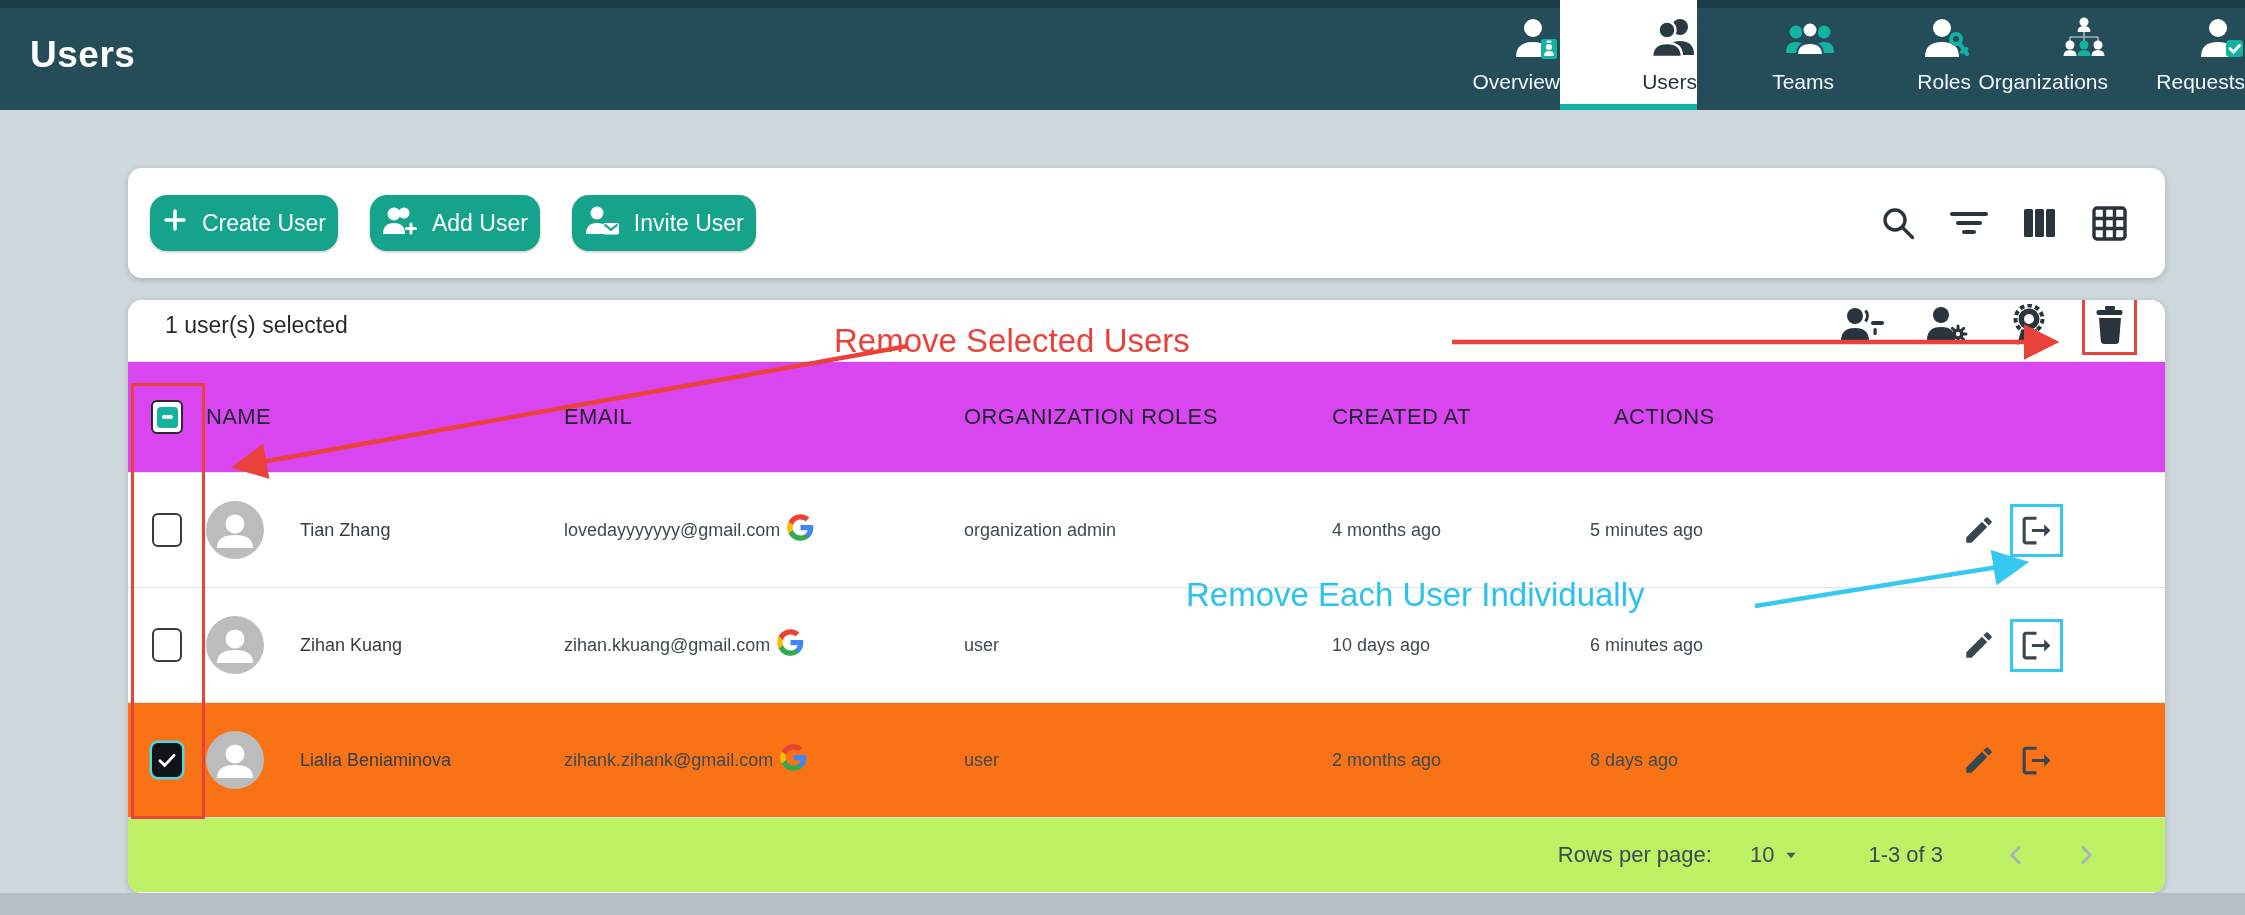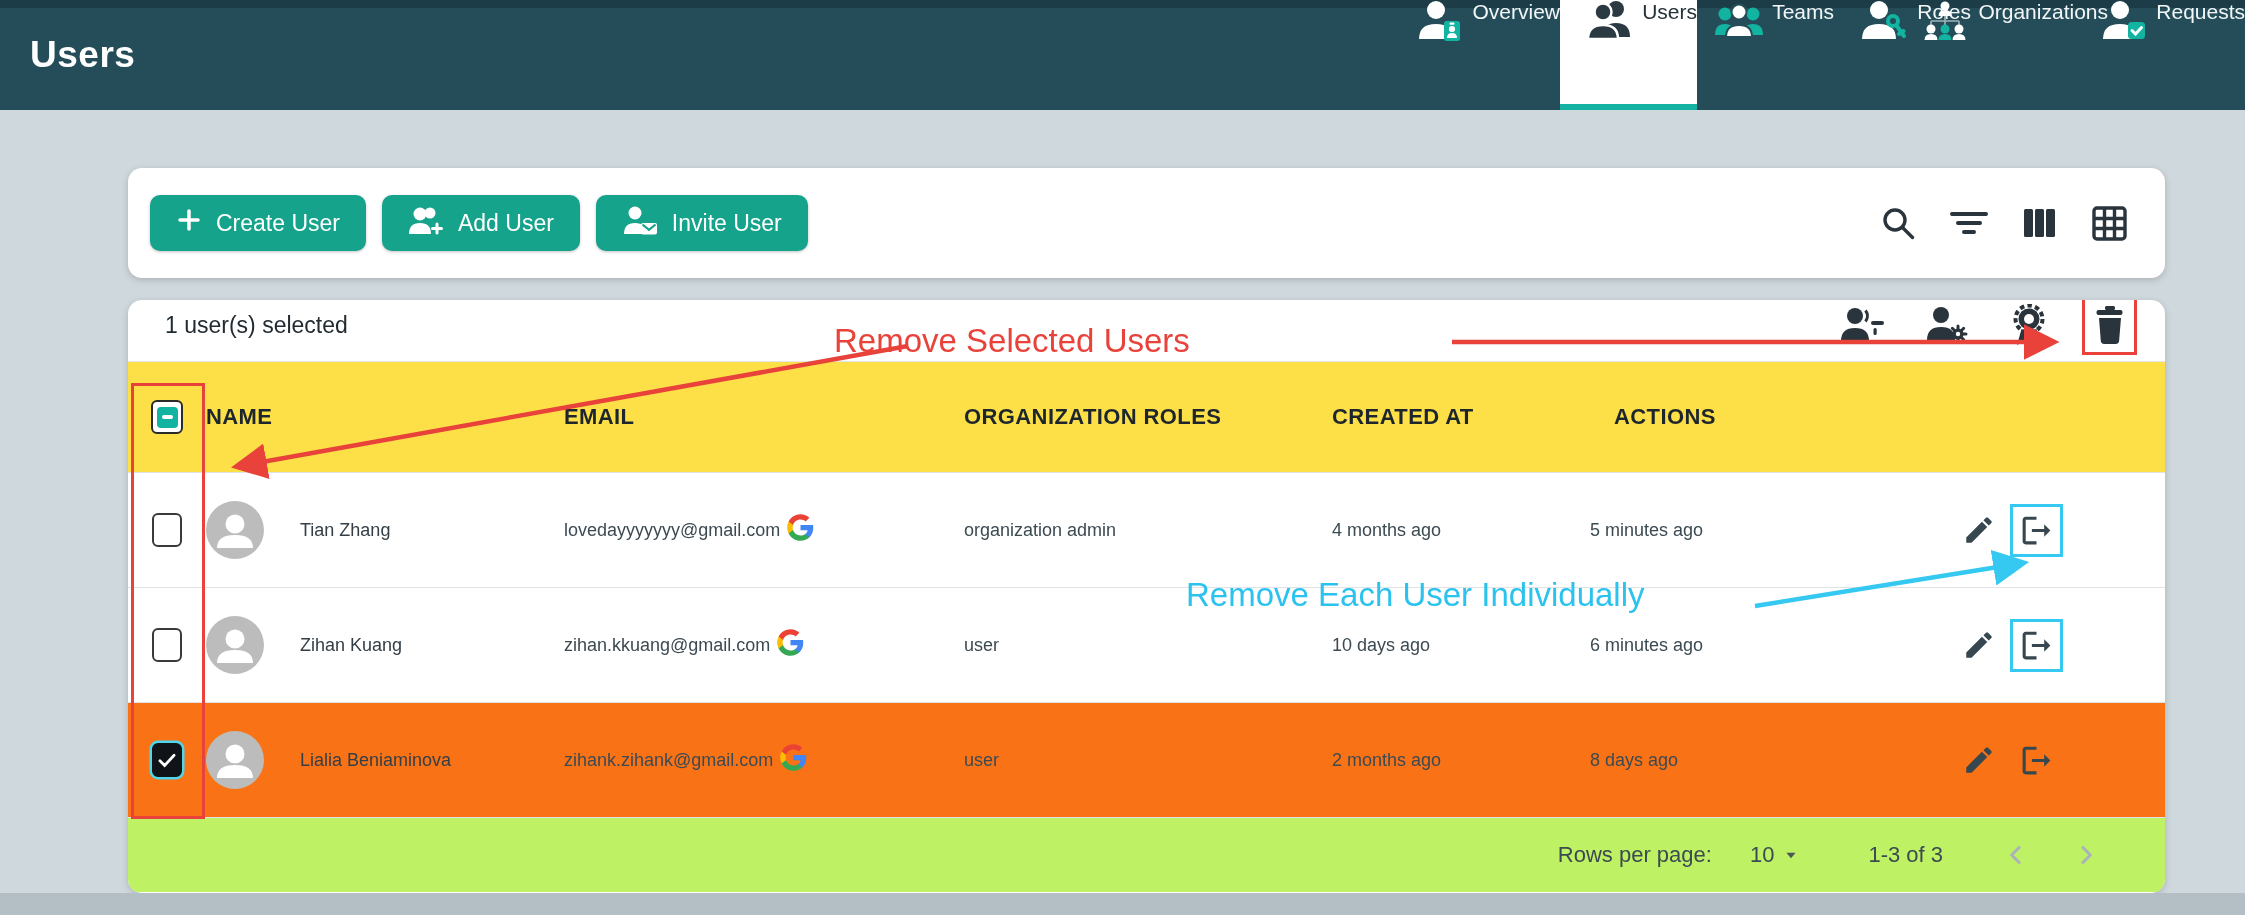--- a/index.html
+++ b/index.html
@@ -4,44 +4,44 @@
 <style>
   *{box-sizing:border-box;margin:0;padding:0}
   html,body{width:2245px;height:915px;overflow:hidden}
   body{position:relative;background:#cfd8dc;font-family:"Liberation Sans",sans-serif;color:#39464e}
 
   
   .app-header{position:absolute;left:0;top:0;width:2245px;height:110px;
     background:linear-gradient(#1c3d47 0 8px,#254d59 8px);display:flex;align-items:center;z-index:5}
   .app-title{color:#fff;font-size:37px;font-weight:700;margin-left:30px;letter-spacing:.5px}
   .nav-tabs{position:absolute;right:0;top:0;height:110px;display:flex}
-  .tab{width:137px;height:110px;display:flex;align-items:flex-start;justify-content:flex-end;
-    padding-bottom:10px;gap:9px;color:#f2f6f7;font-size:21px;cursor:pointer}
+  .tab{width:137px;height:110px;display:flex;flex-direction:column;align-items:flex-end;justify-content:flex-end;
+    padding-bottom:16px;gap:9px;color:#f2f6f7;font-size:21px;cursor:pointer}
   .tab.active{background:#fff;color:#24323a;box-shadow:inset 0 -6px 0 #14b2a2}
   .tab svg{display:block}
 
   
   .card{position:absolute;background:#fff;border-radius:14px;box-shadow:0 2px 7px rgba(0,0,0,.18)}
   .toolbar-card{left:128px;top:168px;width:2037px;height:110px;display:flex;align-items:center;padding:0 36px 0 22px}
-  .btn{height:56px;border:none;border-radius:10px;background:#15a38c;color:#fff;font-size:23px;
-    font-family:inherit;display:flex;align-items:center;gap:14px;padding:0 26px;margin-right:16px;cursor:pointer;
+  .btn{height:56px;border:none;border-radius:17px;background:#15a38c;color:#fff;font-size:23px;
+    font-family:inherit;display:flex;align-items:center;gap:14px;padding:0 12px;margin-right:32px;cursor:pointer;
     box-shadow:0 1px 3px rgba(0,0,0,.25)}
   .toolbar-icons{margin-left:auto;display:flex;align-items:center;gap:32px}
   .tool-icon{cursor:pointer;display:flex}
 
   
   .table-card{left:128px;top:300px;width:2037px;height:593px;overflow:hidden}
   .selection-bar{height:62px;display:flex;align-items:center;padding:0 28px 10px 37px;border-bottom:1px solid #e4e6e7}
   .selection-text{font-size:23px;color:#222b31}
   .selection-icons{margin-left:auto;display:flex;align-items:center;gap:24px}
   .icon-frame{display:flex;align-items:center;justify-content:center;padding:5px;border:3px solid transparent}
   .frame-red{border-color:#e8423b}
   .frame-cyan{border-color:#35c8f0}
   .grid-row{display:grid;grid-template-columns:78px 358px 400px 368px 258px 358px 1fr;align-items:center}
-  .thead{height:110px;background:#fde047;font-weight:700;color:#1d262d;font-size:22px;letter-spacing:.4px}
+  .thead{height:110px;background:#d946ef;font-weight:400;color:#1d262d;font-size:22px;letter-spacing:.4px}
   .thead .cell{display:flex;align-items:center;gap:8px}
   .trow{height:115px;background:#fff;border-top:1px solid #e0e2e3;font-size:18px;color:#3c4a52}
   .trow.selected{background:#f97316}
   .cell-check{display:flex;justify-content:center}
   .cell-name{display:flex;align-items:center;gap:36px;color:#333e46}
   .avatar{width:58px;height:58px;flex:0 0 58px}
   .cell-email{display:flex;align-items:center;gap:6px}
   .cell-actions{display:flex;align-items:center;gap:14px;padding-left:14px}
   .checkbox{width:30px;height:34px;border:2.5px solid #3a3a3a;border-radius:6px;background:#fff;cursor:pointer}
   .checkbox.indeterminate{width:32px;height:34px;border-color:#2b2b2b;display:flex;align-items:center;justify-content:center}

